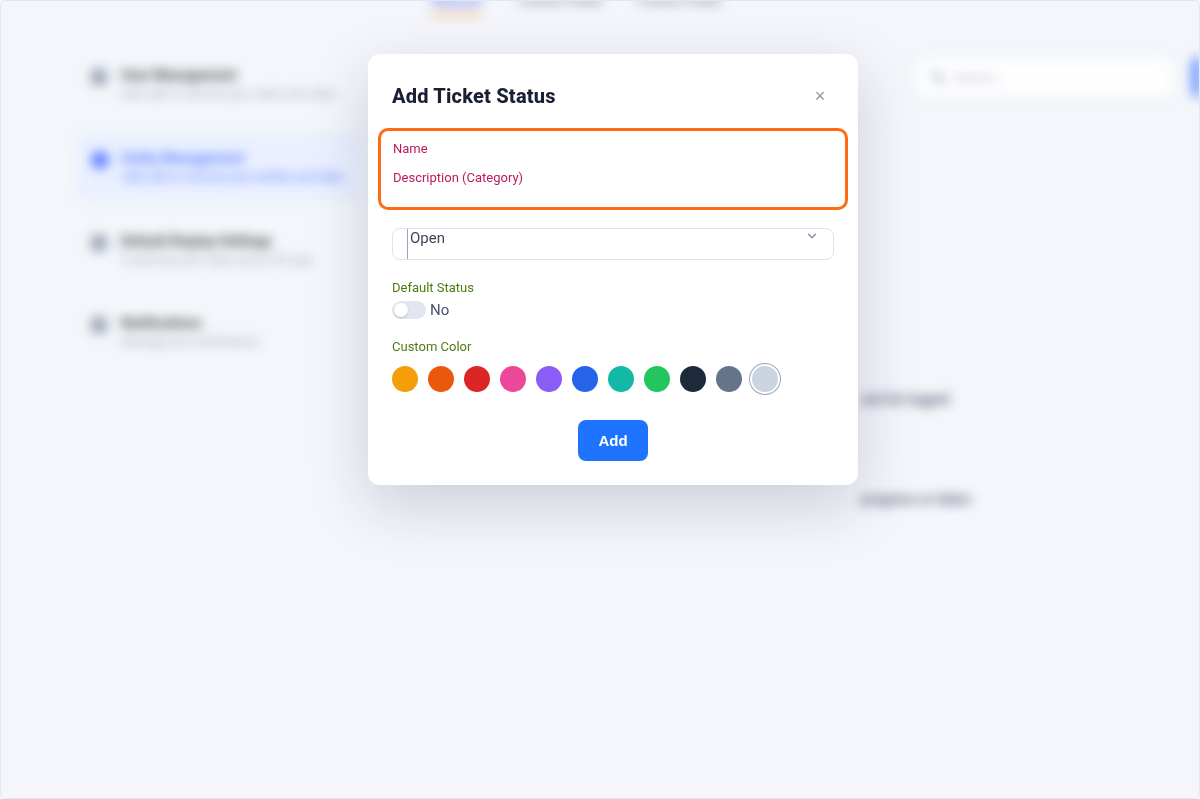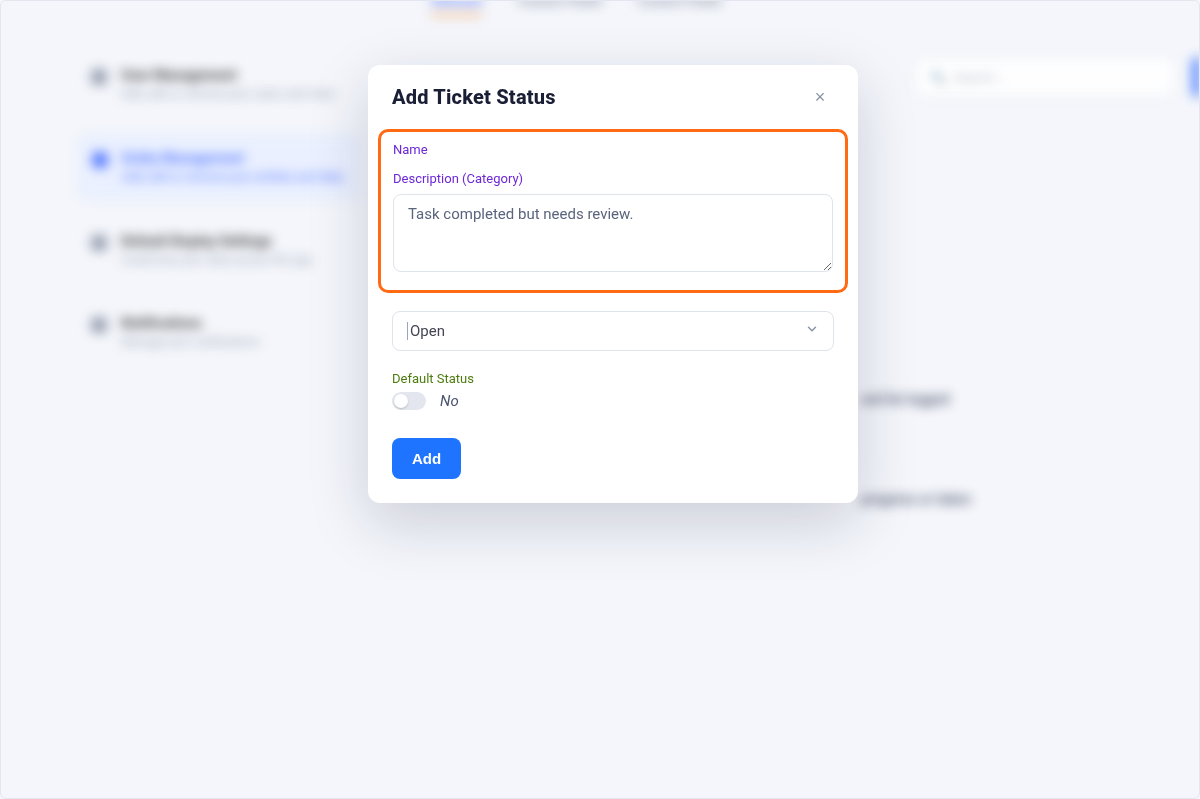--- a/index.html
+++ b/index.html
@@ -99,26 +99,26 @@
 
   
   .overlay {
     position:absolute;
     inset:0;
     
   }
   .modal {
     position: absolute;
     left: 367px;
-    top: 64px;
+    top: 53px;
     width: 490px;
     background: #fff;
     border-radius: 12px;
     box-shadow: 0 20px 60px rgba(20,30,60,0.18);
-    padding: 18px 24px 24px 24px;
+    padding: 28px 24px 24px 24px;
     color:#2e3650;
   }
   .modal-header {
     display:flex;
     align-items:center;
     justify-content:space-between;
     margin-bottom: 18px;
   }
   .modal-title {
     font-size: 20px;
@@ -138,21 +138,21 @@
 
   .highlight-box {
     border: 3px solid #ff6a13;
     border-radius: 10px;
     padding: 10px 12px 14px 12px;
     margin: 0 -14px 18px -14px;
   }
 
   .field-label {
     font-size: 13px;
-    color:#6d28d9;
+    color:#be185d;
     margin-bottom: 8px;
     display:block;
   }
   .text-input {
     width:100%;
     height:44px;
     border:1px solid #dfe3ec;
     border-radius:8px;
     padding:0 14px;
     font-size:15px;
@@ -176,29 +176,28 @@
 
   .field-group { margin-bottom: 20px; }
   .highlight-box .field-group { margin-bottom: 14px; }
   .highlight-box .field-group:last-child { margin-bottom: 0; }
 
   .select-wrap {
     position:relative;
   }
   .select-display {
     width:100%;
-    height:40px;
+    height:32px;
     border:1px solid #dfe3ec;
     border-radius:8px;
     padding:0 14px;
     font-size:15px;
     color:#445; 
     background:#fff;
     display:flex;
-    align-items:center;
     justify-content:space-between;
     cursor:pointer;
   }
   .select-display .caret {
     color:#8a93a6;
   }
 
   .section-label {
     font-size: 13px;
     color:#4d7c0f;
@@ -206,22 +205,21 @@
   }
   .section-help {
     font-size: 14px;
     color:#4a5370;
     margin-bottom: 12px;
   }
 
   .toggle-row {
     display:flex;
     align-items:center;
-    gap:14px;
-    font-style:italic;
+    gap:4px;
   }
   .toggle {
     width:34px; height:18px;
     border-radius:999px;
     background:#e3e6ee;
     position:relative;
     cursor:pointer;
   }
   .toggle .knob {
     position:absolute;
@@ -245,21 +243,21 @@
     width:26px; height:26px;
     border-radius:50%;
     cursor:pointer;
   }
   .swatch.selected {
     box-shadow: 0 0 0 2px #fff, 0 0 0 3px #9aa4bd;
   }
 
   .modal-footer {
     display:flex;
-    justify-content:flex-start;
+    justify-content:center;
     margin-top: 28px;
   }
   .primary-btn {
     background:#1e73ff;
     color:#fff;
     border:none;
     border-radius:8px;
     padding:12px 20px;
     font-size:15px;
     font-weight:600;
@@ -328,21 +326,20 @@
         <span>×</span>
       </button>
     </div>
 
     <div class="highlight-box">
       <div class="field-group">
         <label class="field-label">Name</label>
       </div>
       <div class="field-group">
         <label class="field-label">Description (Category)</label>
-        <textarea class="text-area" style="">Task completed but needs review.</textarea>
       </div>
     </div>
 
     <div class="field-group">
       <div class="select-wrap">
         <div class="select-display">
           <span style="border-left:1px solid #9aa4bd; padding-left:2px;">Open</span>
           <span class="caret">
             <svg class="chev-svg" viewBox="0 0 24 24" fill="none" stroke="currentColor" stroke-width="2.5" stroke-linecap="round" stroke-linejoin="round">
                 <polyline points="6 9 12 15 18 9"></polyline>
@@ -355,19 +352,35 @@
     <div class="field-group">
       <div class="section-label">Default Status</div>
       <div class="toggle-row">
         <div class="toggle">
           <div class="knob"></div>
         </div>
         <div class="toggle-label">No</div>
       </div>
     </div>
 
+    <div class="field-group" style="margin-bottom:0;">
+      <div class="section-label">Custom Color</div>
+      <div class="colors" id="color-swatches">
+          <div class="swatch" style="background: rgb(245, 158, 11);"></div>
+          <div class="swatch" style="background: rgb(234, 88, 12);"></div>
+          <div class="swatch" style="background: rgb(220, 38, 38);"></div>
+          <div class="swatch" style="background: rgb(236, 72, 153);"></div>
+          <div class="swatch" style="background: rgb(139, 92, 246);"></div>
+          <div class="swatch" style="background: rgb(37, 99, 235);"></div>
+          <div class="swatch" style="background: rgb(20, 184, 166);"></div>
+          <div class="swatch" style="background: rgb(34, 197, 94);"></div>
+          <div class="swatch" style="background: rgb(30, 41, 59);"></div>
+          <div class="swatch" style="background: rgb(100, 116, 139);"></div>
+          <div class="swatch selected" style="background: rgb(203, 213, 225);"></div>
+        </div>
+    </div>
 
     <div class="modal-footer">
       <button class="primary-btn">Add</button>
     </div>
 
   </div>
 </div>
 
 </body></html>

